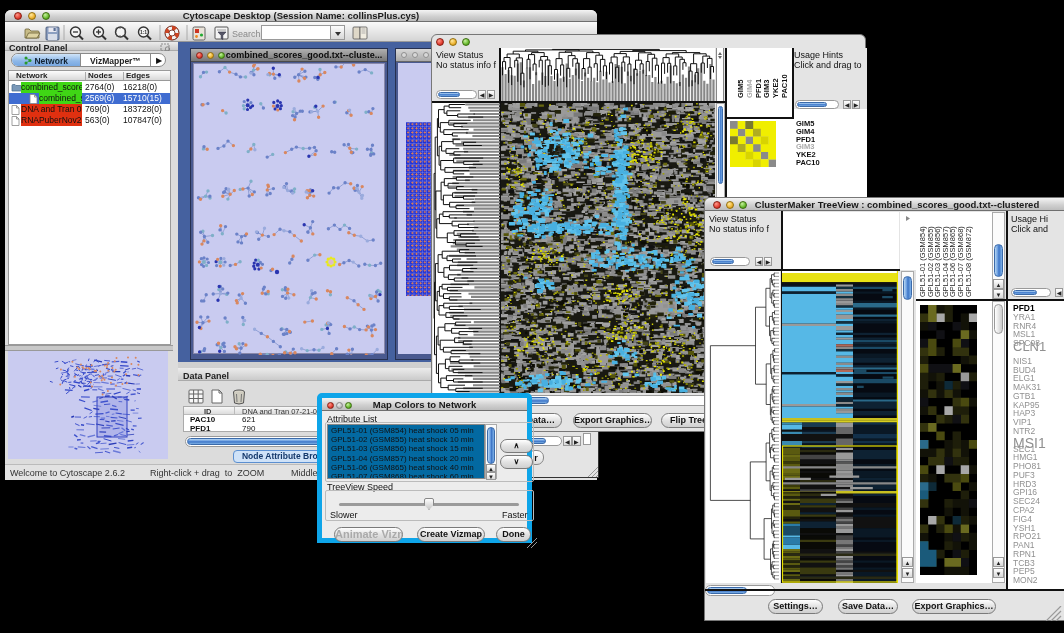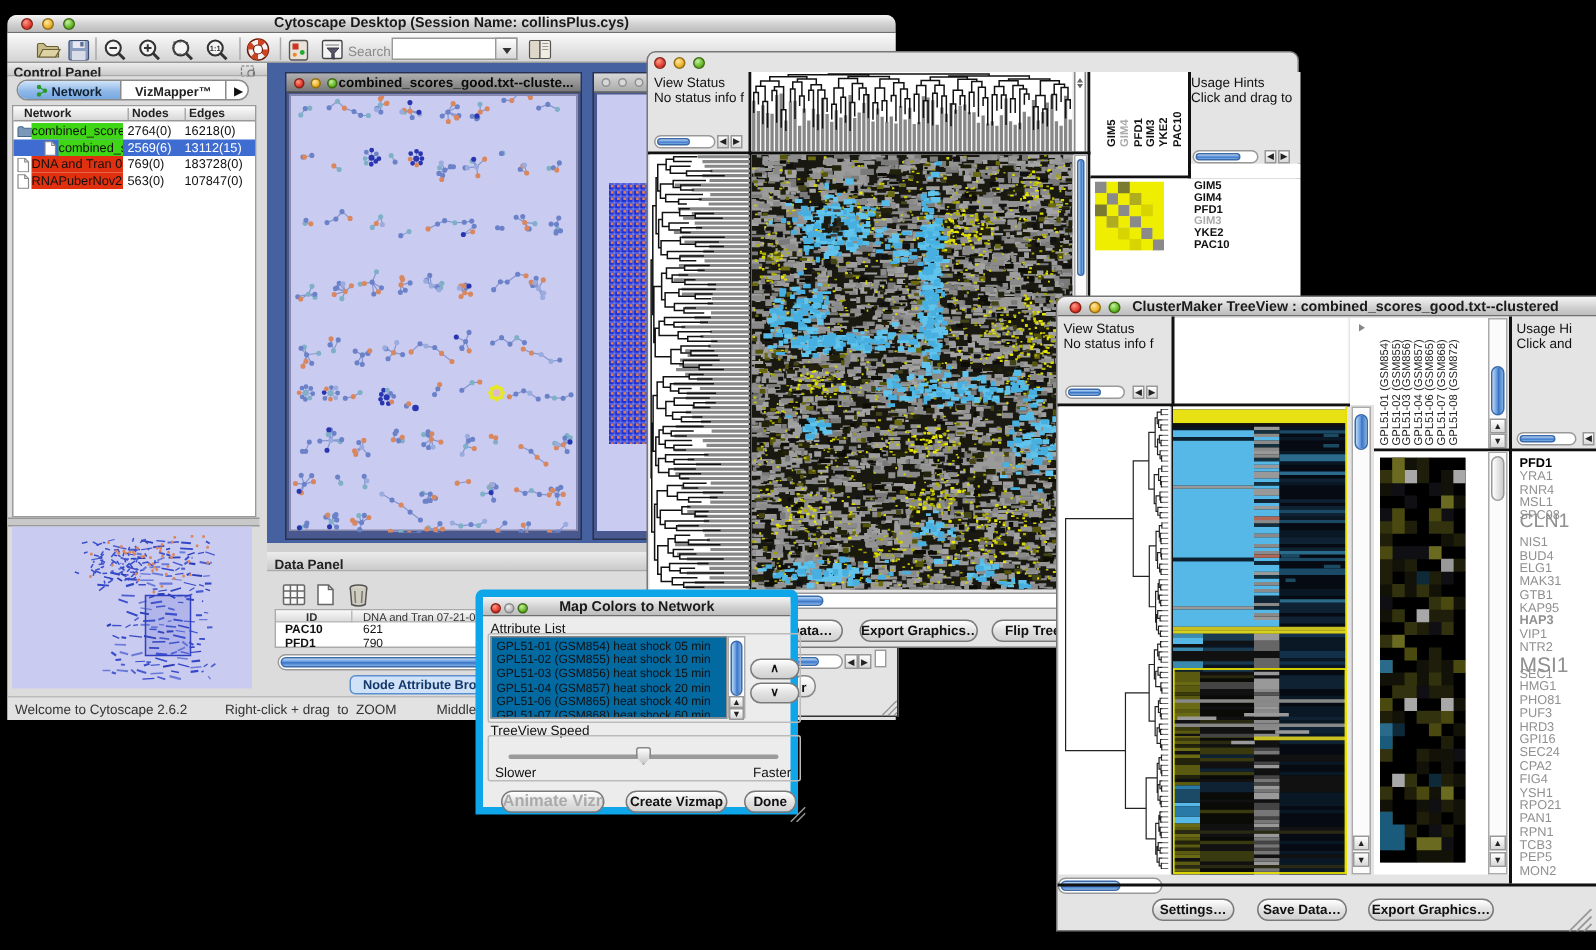--- a/index.html
+++ b/index.html
@@ -128,21 +128,21 @@
         <span class="abs" style="left:76px;font-size:8.5px;line-height:11px;color:#111">2764(0)</span>
         <span class="abs" style="left:114px;font-size:8.5px;line-height:11px;color:#111">16218(0)</span>
       </div>
       <div class="abs" style="left:0;top:22px;width:100%;height:11px;background:#3f6cd1;">
         <svg class="abs" style="left:20px;top:0.5px" width="9" height="10">
           <path d="M1 9.5 V0.5 L5.5 0.5 L8 3 L8 9.5 Z" fill="#fff" stroke="#888" stroke-width="0.8"></path>
           <path d="M5.5 0.5 L5.5 3 L8 3" fill="none" stroke="#888" stroke-width="0.8"></path>
         </svg>
         <span class="abs" style="left:30px;top:0;width:43px;height:11px;background:#3fd615;font-size:8.5px;line-height:11px;color:#111;overflow:hidden;white-space:nowrap">combined_sco</span>
         <span class="abs" style="left:76px;font-size:8.5px;line-height:11px;color:#fff">2569(6)</span>
-        <span class="abs" style="left:114px;font-size:8.5px;line-height:11px;color:#fff">13112(15)</span>
+        <span class="abs" style="left:114px;font-size:8.5px;line-height:11px;color:#fff">15710(15)</span>
       </div>
       <div class="abs" style="left:0;top:33px;width:100%;height:11px;">
         <svg class="abs" style="left:2px;top:0.5px" width="9" height="10">
           <path d="M1 9.5 V0.5 L5.5 0.5 L8 3 L8 9.5 Z" fill="#fff" stroke="#888" stroke-width="0.8"></path>
           <path d="M5.5 0.5 L5.5 3 L8 3" fill="none" stroke="#888" stroke-width="0.8"></path>
         </svg>
         <span class="abs" style="left:12px;top:0;width:61px;height:11px;background:#e03010;font-size:8.5px;line-height:11px;color:#111;overflow:hidden;white-space:nowrap">DNA and Tran 07</span>
         <span class="abs" style="left:76px;font-size:8.5px;line-height:11px;color:#111">769(0)</span>
         <span class="abs" style="left:114px;font-size:8.5px;line-height:11px;color:#111">183728(0)</span>
       </div>
@@ -506,21 +506,21 @@
     <div class="abs" style="left:308px;top:122.6px;font-size:8.5px;color:#909090;font-weight:normal">RNR4</div>
     <div class="abs" style="left:308px;top:131.3px;font-size:8.5px;color:#909090;font-weight:normal">MSL1</div>
     <div class="abs" style="left:308px;top:140.1px;font-size:8.5px;color:#909090;font-weight:normal">SPC98</div>
     <div class="abs" style="left:308px;top:141px;font-size:13px;color:#909090;font-weight:normal">CLN1</div>
     <div class="abs" style="left:308px;top:157.7px;font-size:8.5px;color:#909090;font-weight:normal">NIS1</div>
     <div class="abs" style="left:308px;top:166.5px;font-size:8.5px;color:#909090;font-weight:normal">BUD4</div>
     <div class="abs" style="left:308px;top:175.2px;font-size:8.5px;color:#909090;font-weight:normal">ELG1</div>
     <div class="abs" style="left:308px;top:184.0px;font-size:8.5px;color:#909090;font-weight:normal">MAK31</div>
     <div class="abs" style="left:308px;top:192.8px;font-size:8.5px;color:#909090;font-weight:normal">GTB1</div>
     <div class="abs" style="left:308px;top:201.6px;font-size:8.5px;color:#909090;font-weight:normal">KAP95</div>
-    <div class="abs" style="left:308px;top:210.4px;font-size:8.5px;color:#909090;font-weight:bold">HAP3</div>
+    <div class="abs" style="left:308px;top:210.4px;font-size:8.5px;color:#909090;font-weight:normal">HAP3</div>
     <div class="abs" style="left:308px;top:219.1px;font-size:8.5px;color:#909090;font-weight:normal">VIP1</div>
     <div class="abs" style="left:308px;top:227.9px;font-size:8.5px;color:#909090;font-weight:normal">NTR2</div>
     <div class="abs" style="left:308px;top:236.7px;font-size:14px;color:#909090;font-weight:normal">MSI1</div>
     <div class="abs" style="left:308px;top:245.5px;font-size:8.5px;color:#909090;font-weight:normal">SEC1</div>
     <div class="abs" style="left:308px;top:254.3px;font-size:8.5px;color:#909090;font-weight:normal">HMG1</div>
     <div class="abs" style="left:308px;top:263.0px;font-size:8.5px;color:#909090;font-weight:normal">PHO81</div>
     <div class="abs" style="left:308px;top:271.8px;font-size:8.5px;color:#909090;font-weight:normal">PUF3</div>
     <div class="abs" style="left:308px;top:280.6px;font-size:8.5px;color:#909090;font-weight:normal">HRD3</div>
     <div class="abs" style="left:308px;top:289.4px;font-size:8.5px;color:#909090;font-weight:normal">GPI16</div>
     <div class="abs" style="left:308px;top:298.2px;font-size:8.5px;color:#909090;font-weight:normal">SEC24</div>

